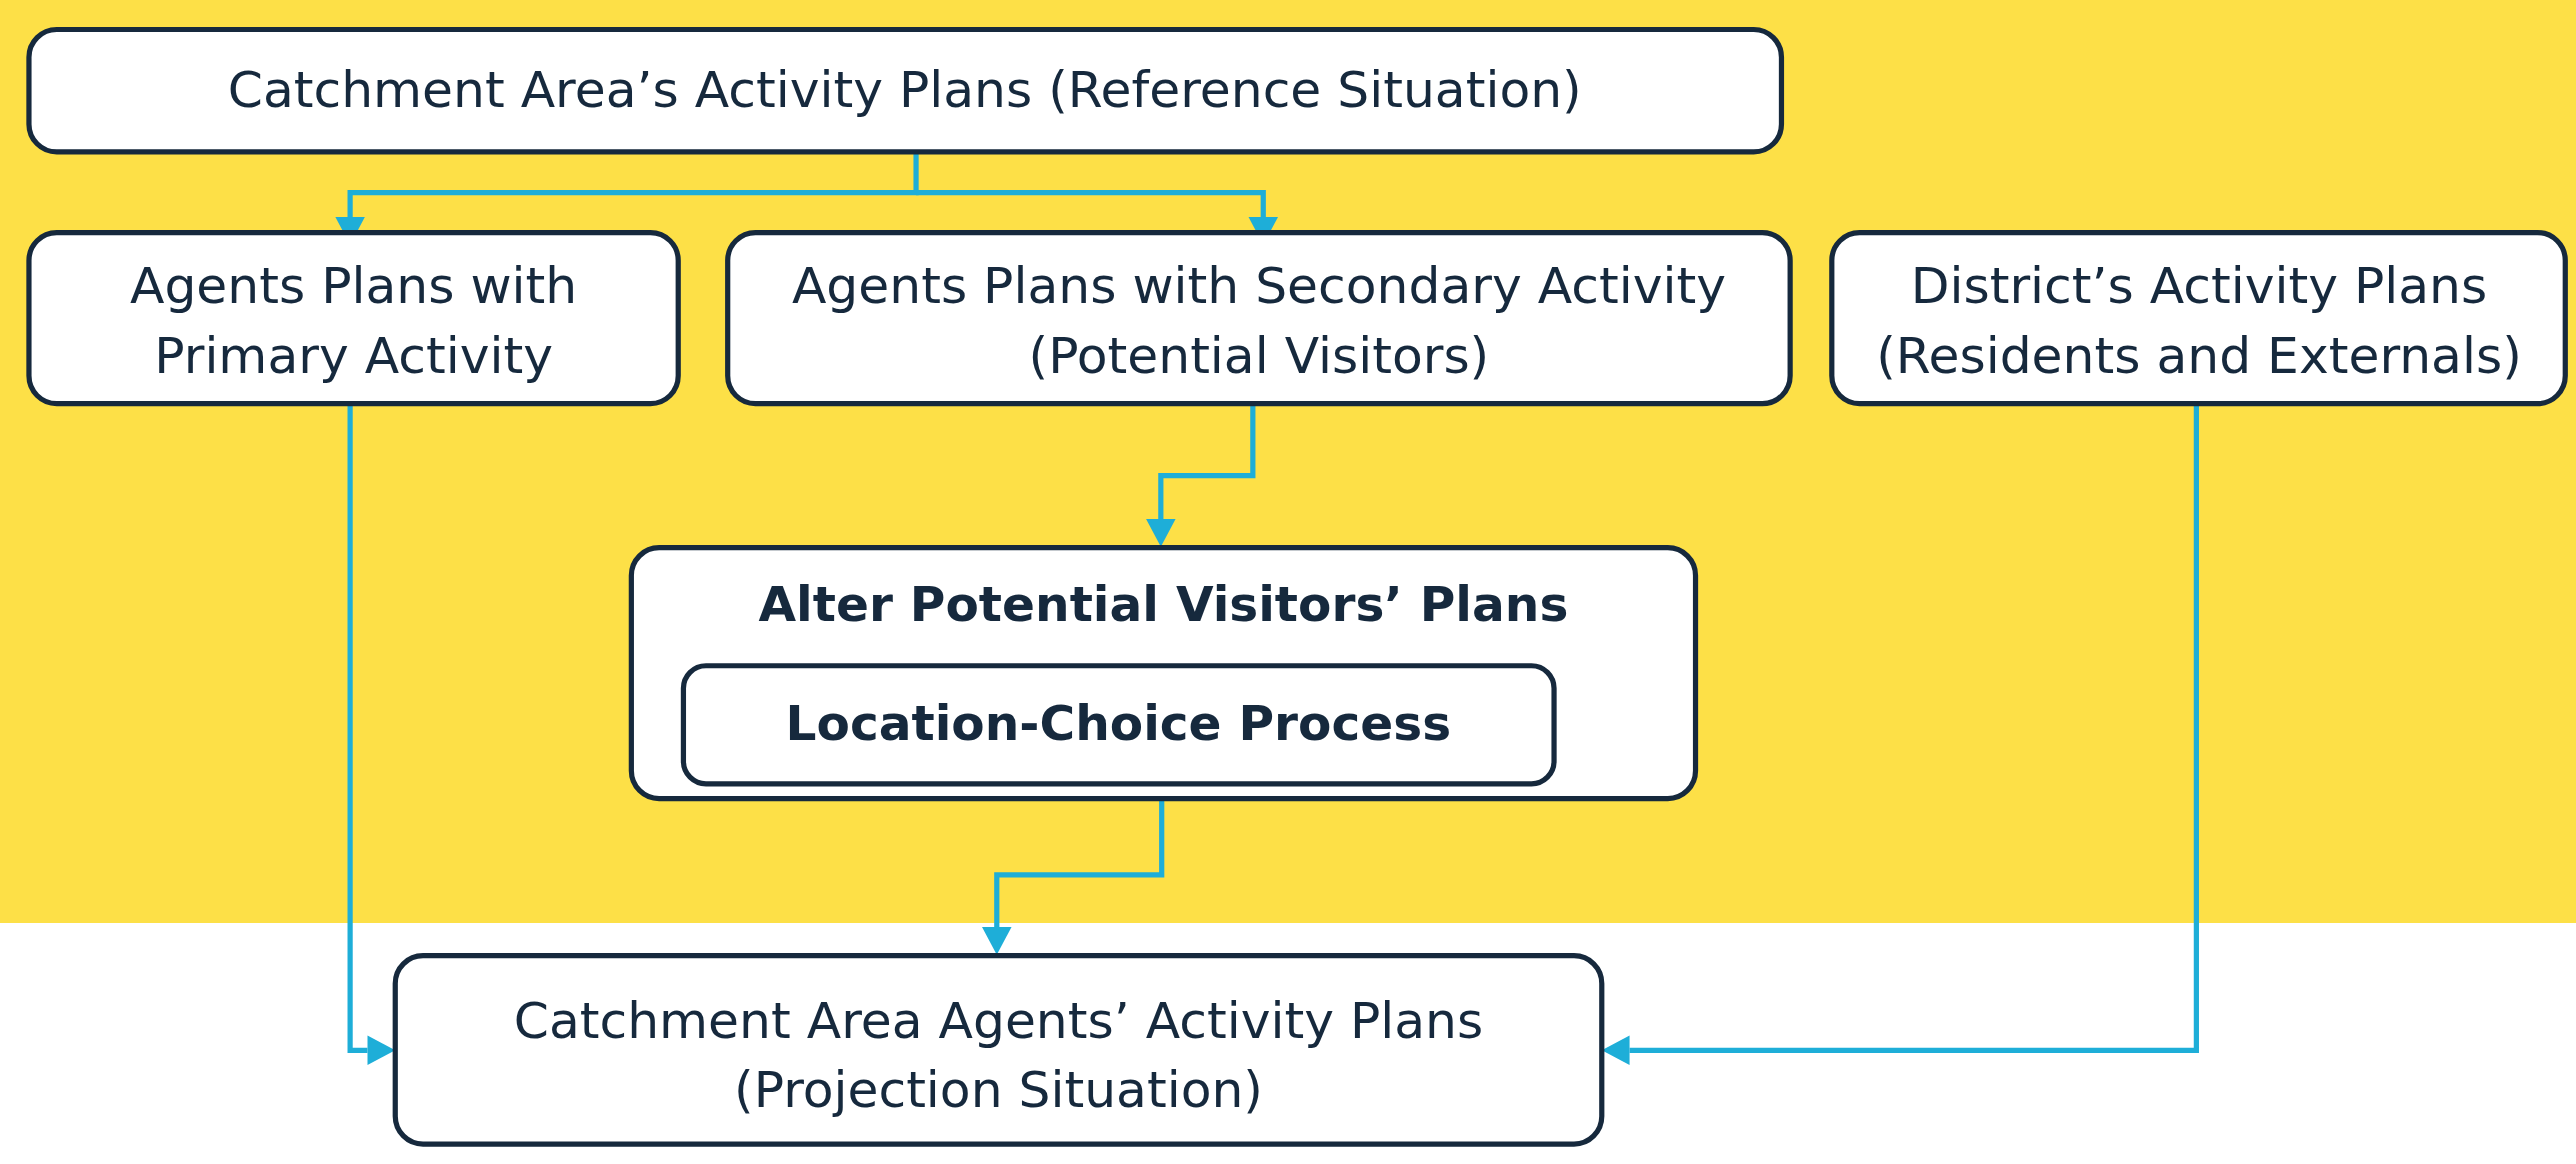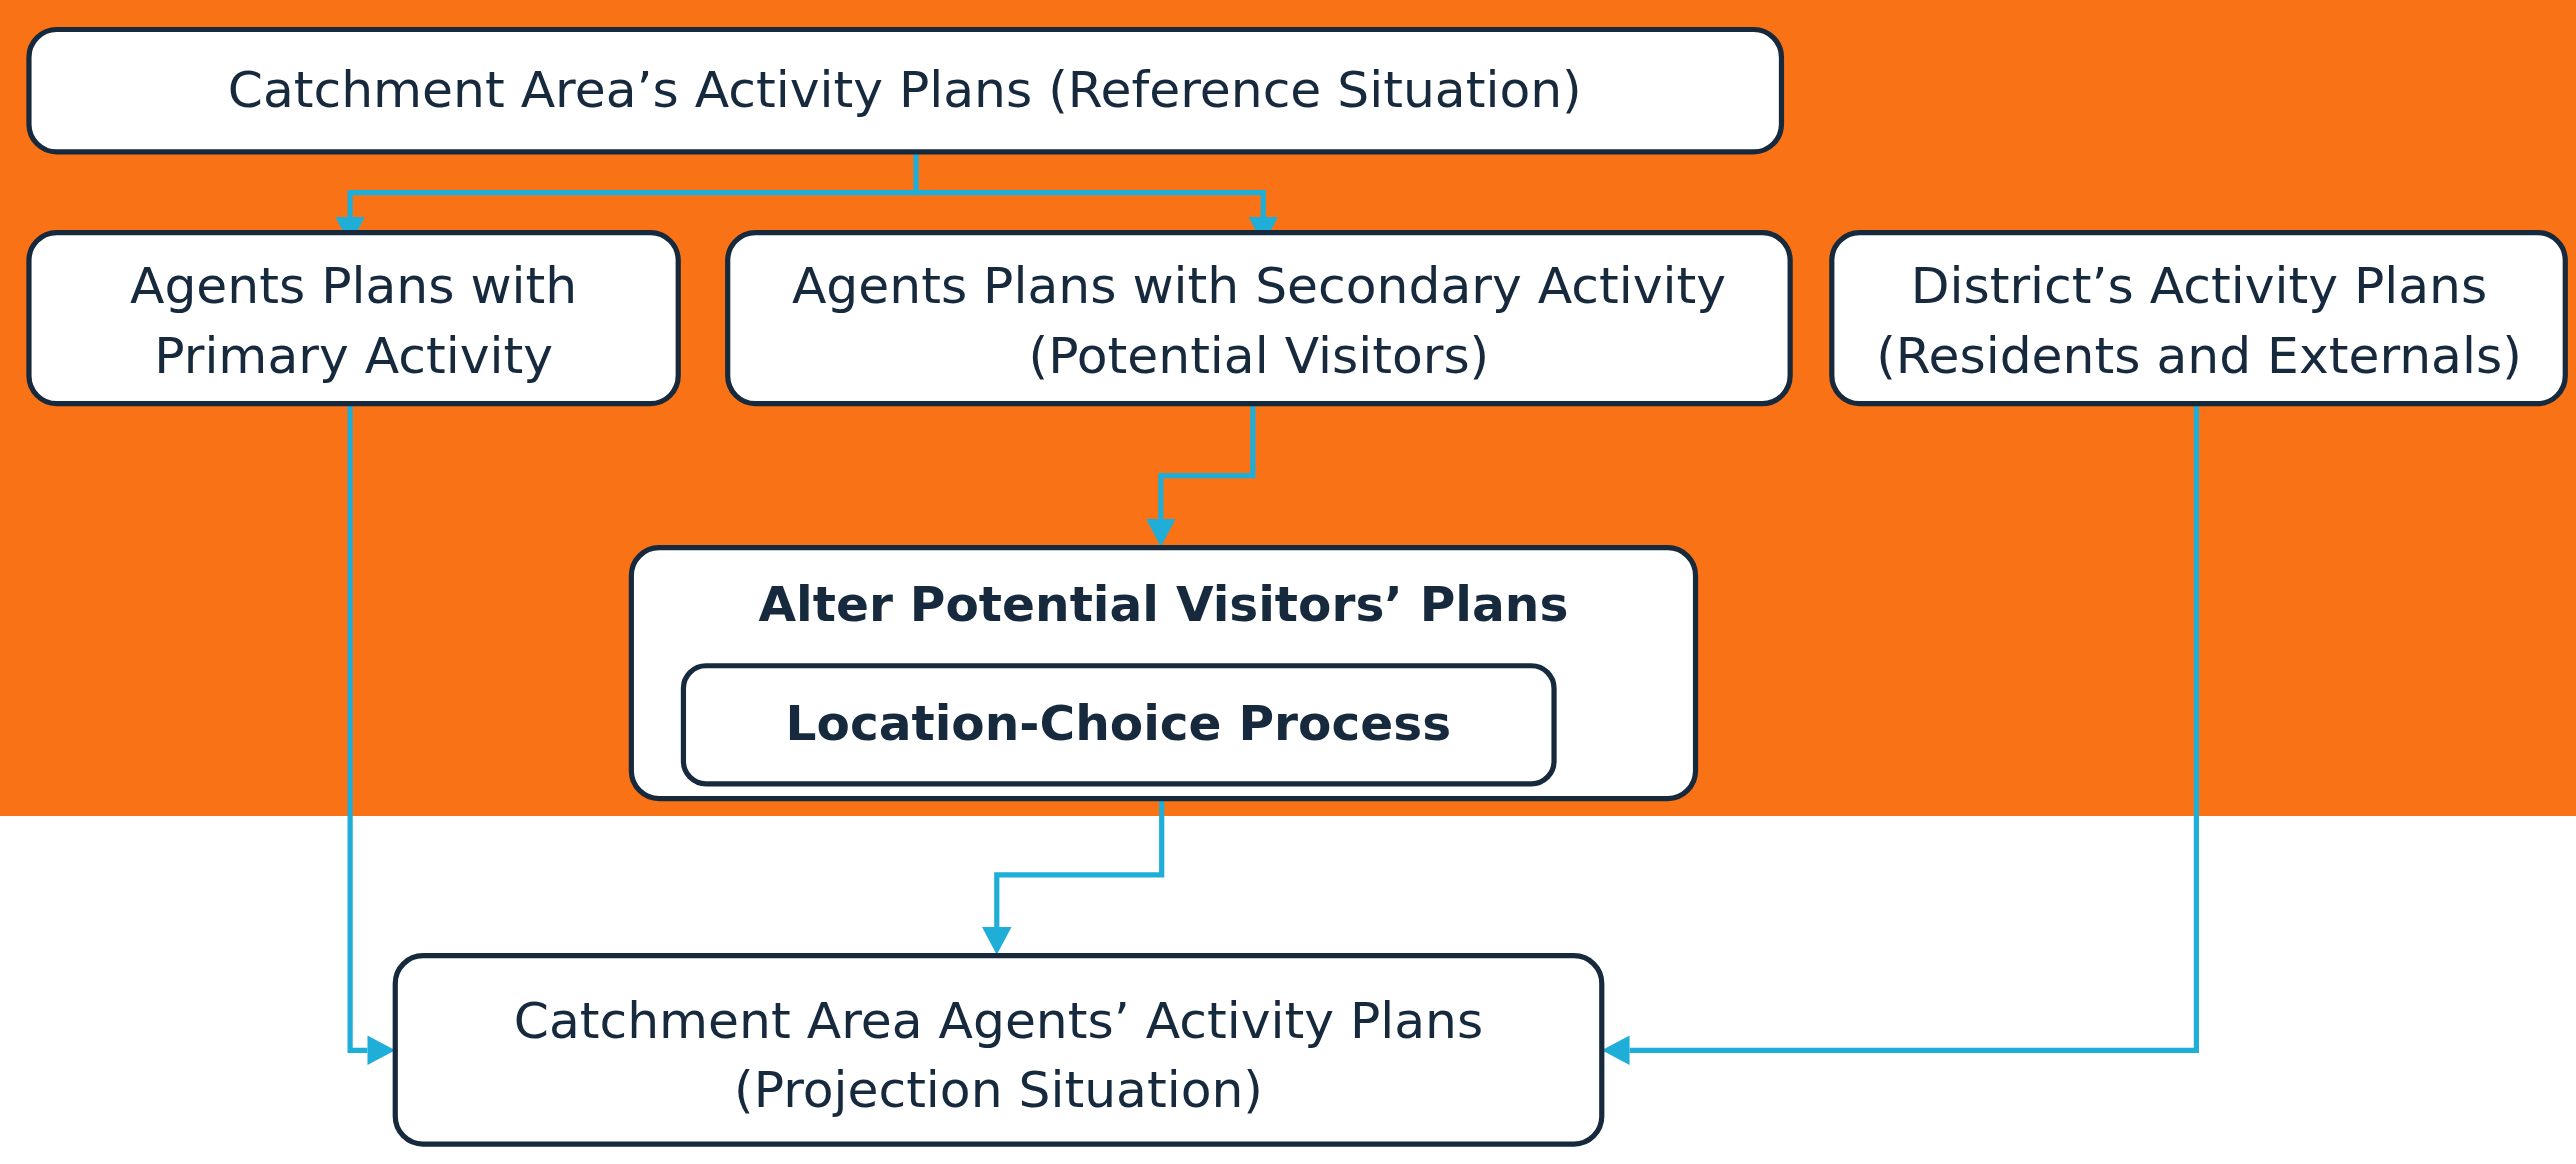--- a/index.html
+++ b/index.html
@@ -9,22 +9,22 @@
   }
   body {
     width: 2576px;
     height: 1164px;
     font-family: "DejaVu Sans", sans-serif;
     overflow: hidden;
   }
   #diagram-root {
     position: relative;
     width: 2576px;
-    height: 816px;
-    background: #f97316;
+    height: 923px;
+    background: #fde047;
   }
   svg#flow-svg {
     position: absolute;
     top: 0;
     left: 0;
     width: 2576px;
     height: 1164px;
     display: block;
   }
   .node-box {

